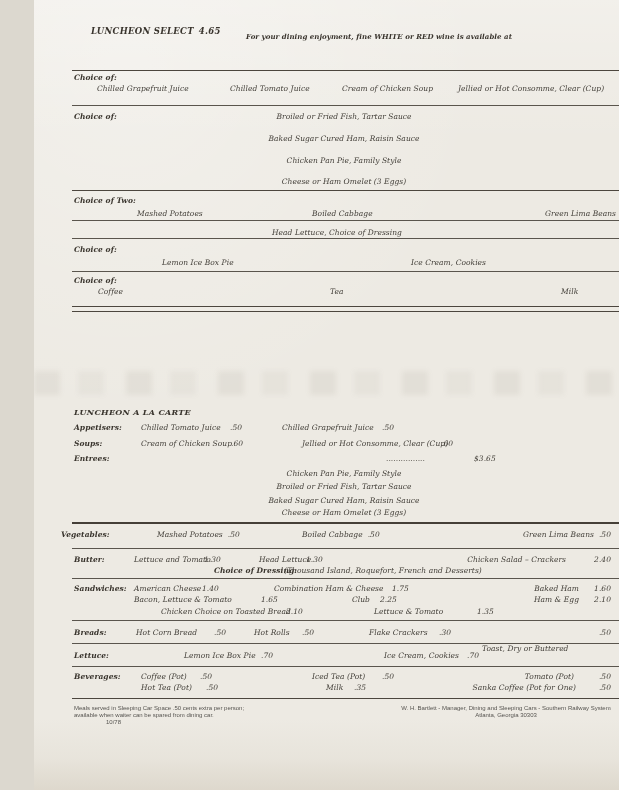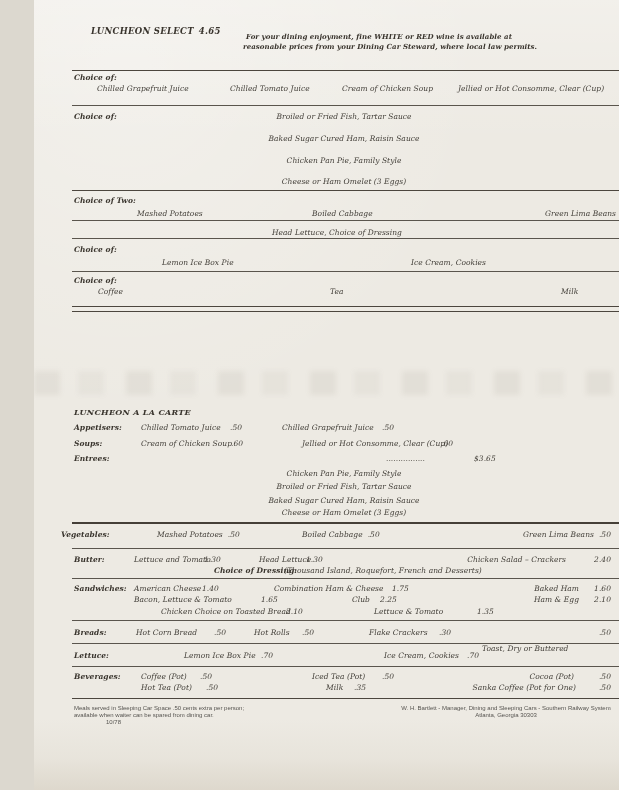--- a/index.html
+++ b/index.html
@@ -32,21 +32,20 @@
 </head>
 <body>
 
 <div class="page">
 
   <div class="t b big pair" style="left:57px;top:27px">
     <span>LUNCHEON SELECT</span>
     <span>4.65</span>
   </div>
   <div class="t b small" style="left:212px;top:32px">For your dining enjoyment, fine WHITE or RED wine is available at</div>
-  <div class="t b small" style="left:209px;top:42px">reasonable prices from your Dining Car Steward, where local law permits.</div>
 
   <div class="rule md" style="top:70px"></div>
 
   <div class="t b" style="left:40px;top:73px">Choice of:</div>
   <div class="t" style="left:63px;top:84px">Chilled Grapefruit Juice</div>
   <div class="t" style="left:196px;top:84px">Chilled Tomato Juice</div>
   <div class="t" style="left:308px;top:84px">Cream of Chicken Soup</div>
   <div class="t" style="left:424px;top:84px">Jellied or Hot Consomme, Clear (Cup)</div>
 
   <div class="rule" style="top:105px"></div>
@@ -177,21 +176,21 @@
   <div class="t" style="left:350px;top:651px">Ice Cream, Cookies</div>
   <div class="t" style="left:433px;top:651px">.70</div>
 
   <div class="rule" style="top:666px"></div>
 
   <div class="t b" style="left:40px;top:672px">Beverages:</div>
   <div class="t" style="left:107px;top:672px">Coffee (Pot)</div>
   <div class="t" style="left:166px;top:672px">.50</div>
   <div class="t" style="left:278px;top:672px">Iced Tea (Pot)</div>
   <div class="t" style="left:348px;top:672px">.50</div>
-  <div class="t" style="right:79px;top:672px">Cocoa (Pot)</div>
+  <div class="t" style="right:79px;top:672px">Tomato (Pot)</div>
   <div class="t" style="right:42px;top:672px">.50</div>
 
   <div class="t" style="left:107px;top:683px">Hot Tea (Pot)</div>
   <div class="t" style="left:172px;top:683px">.50</div>
   <div class="t" style="left:292px;top:683px">Milk</div>
   <div class="t" style="left:320px;top:683px">.35</div>
   <div class="t" style="right:77px;top:683px">Sanka Coffee (Pot for One)</div>
   <div class="t" style="right:42px;top:683px">.50</div>
 
   <div class="rule md" style="top:698px"></div>

